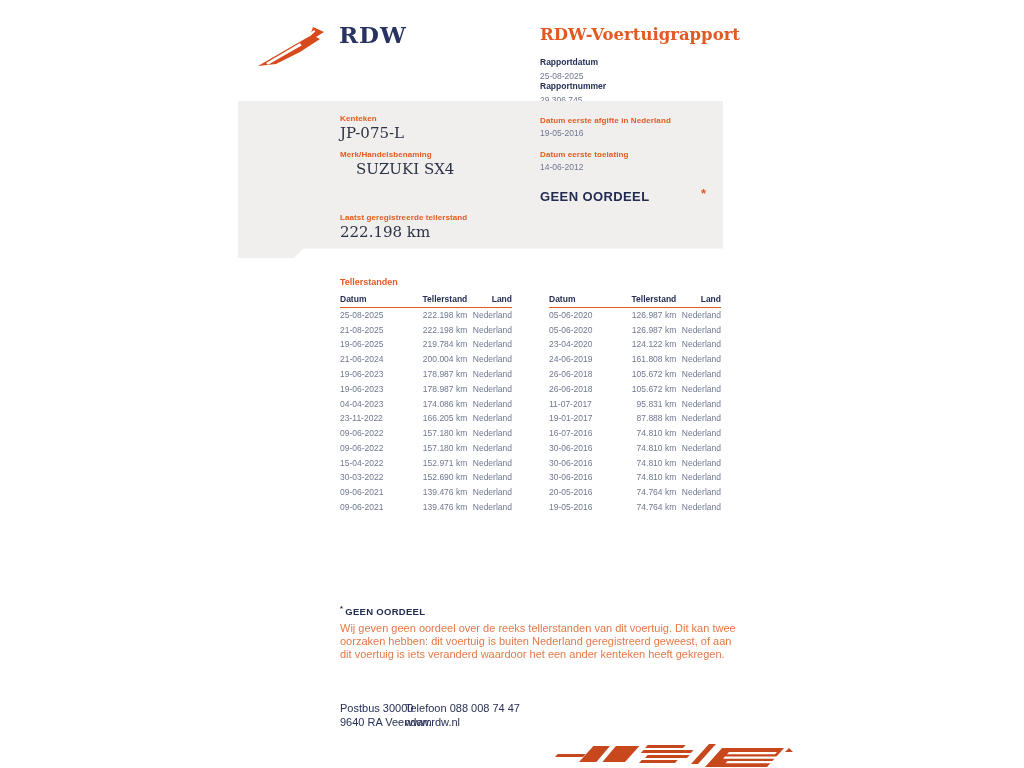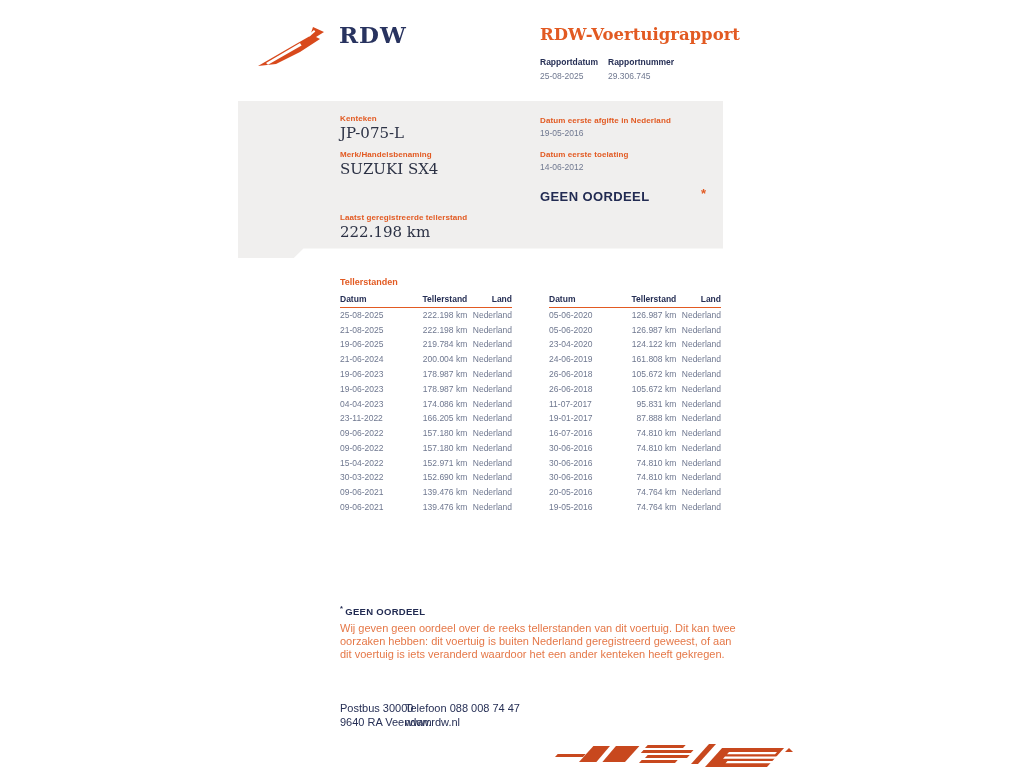--- a/index.html
+++ b/index.html
@@ -15,21 +15,21 @@
   .logo-text {
     position:absolute; left:339px; top:21px;
     font-family:"DejaVu Serif", serif; font-weight:600; font-size:23px;
     color:#28335f; letter-spacing:1px;
   }
   .report-title {
     position:absolute; left:540px; top:25px;
     font-family:"DejaVu Serif", serif; font-weight:700; font-size:16.5px;
     color:#e25a22;
   }
-  .report-meta { position:absolute; left:540px; top:57px; display:flex; }
+  .report-meta { position:absolute; left:540px; top:57px; display:flex;flex-direction:column; }
   .meta-col:first-child { width:68px; }
   .meta-label { font-size:8.5px; font-weight:700; color:#262f55; }
   .meta-value { font-size:8.5px; color:#6f7890; margin-top:4px; }
 
   
   .summary-box {
     position:absolute; left:238px; top:101px; width:485px; height:157px;
     background:#f0efee;
     clip-path: polygon(0 0, 100% 0, 100% 94%, 13.5% 94%, 11.5% 100%, 0 100%);
   }
@@ -103,21 +103,21 @@
       <div class="meta-label">Rapportnummer</div>
       <div class="meta-value">29.306.745</div>
     </div>
   </div>
 
   <div class="summary-box">
     <div class="s-label" style="left:102px; top:13px;">Kenteken</div>
     <div class="s-value-serif" style="left:102px; top:23px;">JP-075-L</div>
 
     <div class="s-label" style="left:102px; top:49px;">Merk/Handelsbenaming</div>
-    <div class="s-value-serif" style="left:102px; top:59px;">SUZUKI SX4</div>
+    <div class="s-value-serif" style="left:118px; top:59px;">SUZUKI SX4</div>
 
     <div class="s-label" style="left:102px; top:112px;">Laatst geregistreerde tellerstand</div>
     <div class="s-value-serif" style="left:102px; top:122px;">222.198 km</div>
 
     <div class="s-label" style="left:302px; top:15px;">Datum eerste afgifte in Nederland</div>
     <div class="s-value-sans" style="left:302px; top:27px;">19-05-2016</div>
 
     <div class="s-label" style="left:302px; top:49px;">Datum eerste toelating</div>
     <div class="s-value-sans" style="left:302px; top:61px;">14-06-2012</div>
 

